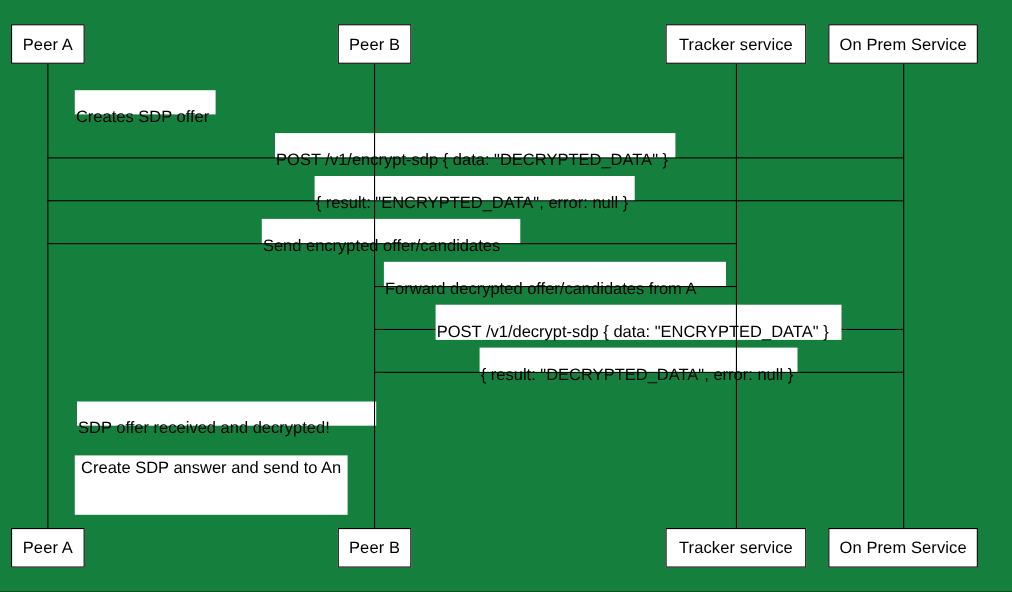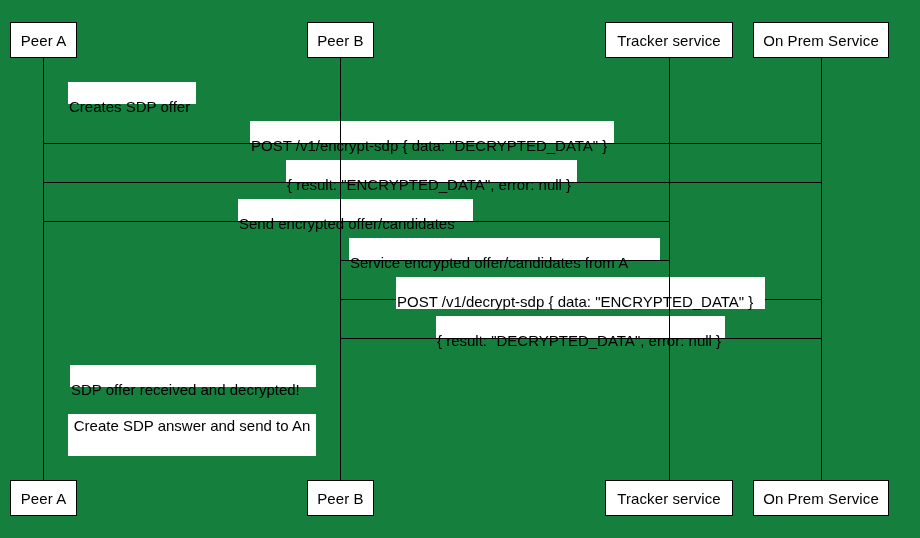--- a/index.html
+++ b/index.html
@@ -109,36 +109,36 @@
 
   <div class="msg" style="left:286px; top:160px; width:291px; height:22px;">
     <span>{ result: "ENCRYPTED_DATA", error: null }</span>
   </div>
 
   <div class="msg" style="left:238px; top:199px; width:235px; height:22px;">
     <span>Send encrypted offer/candidates</span>
   </div>
 
   <div class="msg" style="left:349px; top:238px; width:311px; height:22px;">
-    <span>Service encrypted offer/candidates from A</span>
+    <span>Forward decrypted offer/candidates from A</span>
   </div>
 
   <div class="msg" style="left:396px; top:277px; width:369px; height:32px;">
     <span>POST /v1/decrypt-sdp { data: "ENCRYPTED_DATA" }</span>
   </div>
 
   <div class="msg" style="left:436px; top:316px; width:289px; height:22px;">
     <span>{ result: "DECRYPTED_DATA", error: null }</span>
   </div>
 
-  <div class="msg" style="left:70px; top:365px; width:246px; height:22px;">
+  <div class="msg" style="left:70px; top:365px; width:272px; height:22px;">
     <span>SDP offer received and decrypted!</span>
   </div>
 
-  <div class="msg two-line" style="left:68px; top:414px; width:248px; height:42px;">
+  <div class="msg two-line" style="left:68px; top:414px; width:248px; height:54px;">
     <span>Create SDP answer and send to An</span><br>
   </div>
 
   <div class="participant" style="left:10px; top:480px; width:67px; height:36px;">
     <span>Peer A</span>
   </div>
   <div class="participant" style="left:307px; top:480px; width:67px; height:36px;">
     <span>Peer B</span>
   </div>
   <div class="participant" style="left:605px; top:480px; width:128px; height:36px;">

